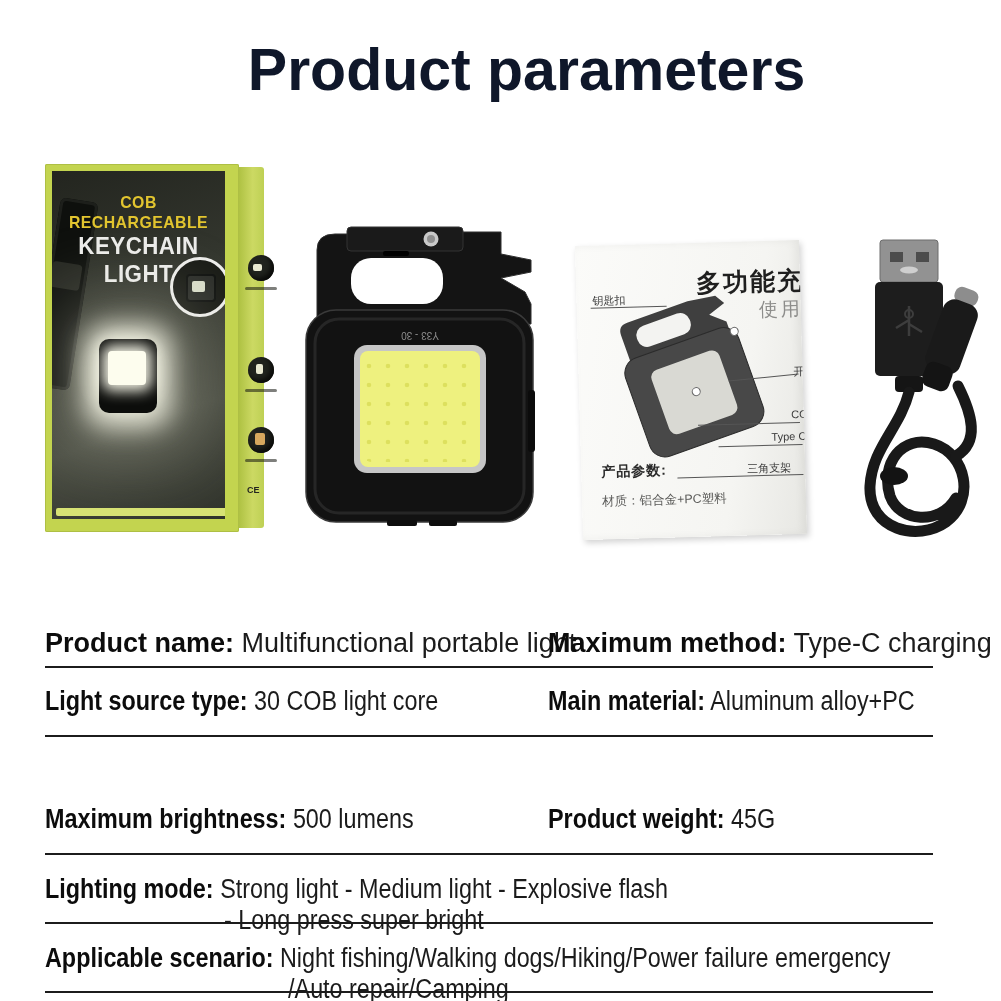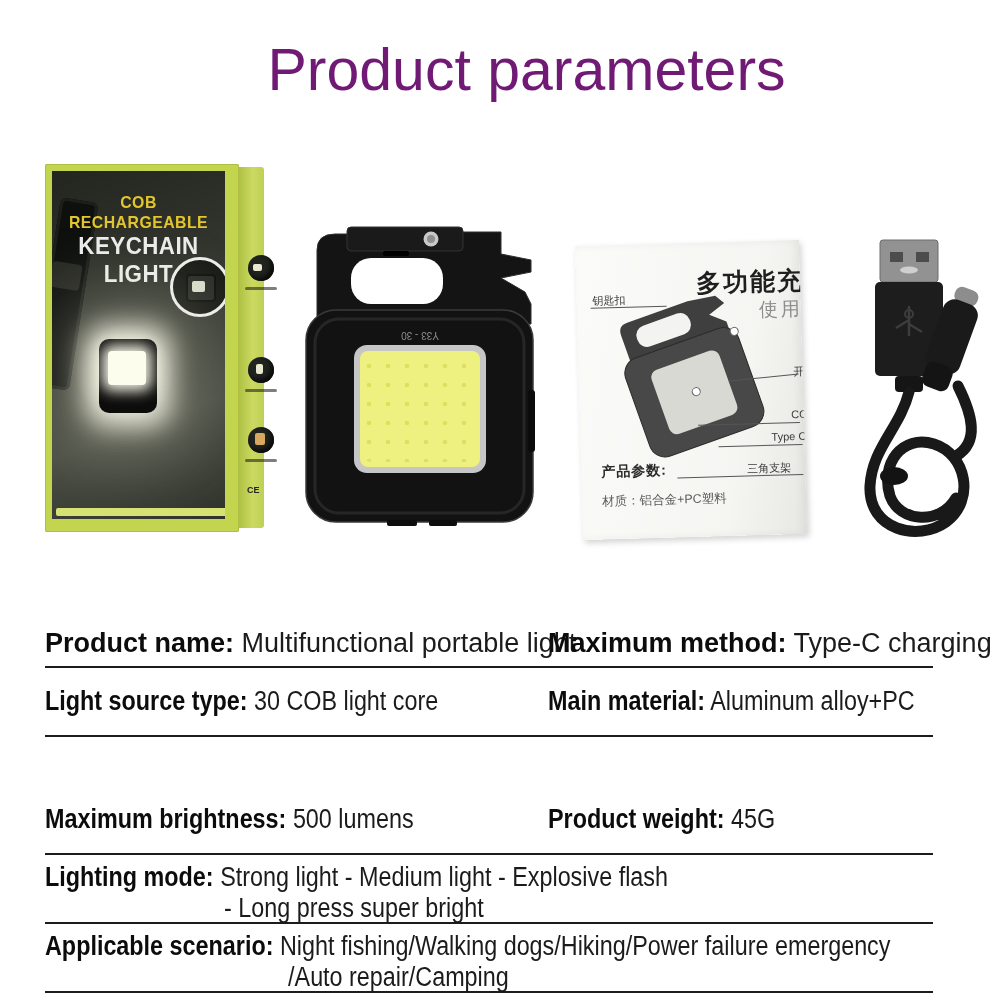--- a/index.html
+++ b/index.html
@@ -1,21 +1,21 @@
 <!DOCTYPE html>
 <html><head>
 <meta charset="utf-8">
 <style>
   html,body{margin:0;padding:0;background:#fff;width:1001px;height:1001px;
     font-family:"Liberation Sans",sans-serif;overflow:hidden;position:relative;}
   .abs{position:absolute;}
 
   
   #page-title{left:4px;right:0;top:36px;text-align:center;text-indent:48px;
-    font-size:59px;font-weight:normal;color:#701a75;letter-spacing:0px;}
+    font-size:59px;font-weight:bold;color:#0f172a;letter-spacing:0px;}
 
   
   #product-box{left:45px;top:164px;width:237px;height:368px;}
   .box-front{position:absolute;left:0;top:0;width:194px;height:368px;
     background:#c3d44f;border-radius:2px;box-shadow:inset 0 0 0 1px #aebf44;}
   .box-photo{position:absolute;left:7px;top:7px;width:173px;height:348px;
     background:
       radial-gradient(circle at 42% 58%, rgba(255,255,235,.55), rgba(255,255,235,0) 22%),
       linear-gradient(160deg,#23251f 0%,#33362e 35%,#474a40 70%,#30332b 100%);
     overflow:hidden;}
@@ -69,21 +69,21 @@
   .manual-heading{position:absolute;left:20px;top:218px;font-size:14px;font-weight:bold;
     color:#2a2a2a;letter-spacing:1px;}
   .manual-material{position:absolute;left:20px;top:248px;font-size:12.5px;color:#5a5a58;}
 
   
   #spec-table{left:45px;top:621px;width:888px;color:#111;font-size:27px;}
   .spec-row{display:flex;align-items:center;border-bottom:2px solid #1c1c1c;}
   .spec-row.r1{height:45px;}
   .spec-row.r2{height:67px;}
   .spec-row.r3{height:68px;margin-top:48px;}
-  .spec-row.tall{height:69px;align-items:flex-start;padding-top:7px;box-sizing:border-box;}
+  .spec-row.tall{height:69px;align-items:flex-start;padding-top:19px;box-sizing:border-box;}
   .cell{white-space:nowrap;}
   .cell.left{width:503px;flex:none;}
   .cell.full{width:100%;}
   .lbl{font-weight:bold;color:#0c0c0c;}
   .val{color:#1b1b1b;}
   .cond{transform:scaleX(.865);transform-origin:0 50%;}
   .vline2{line-height:31px;}
   .indent-mode{padding-left:207px;}
   .indent-scen{padding-left:281px;}
 </style>

